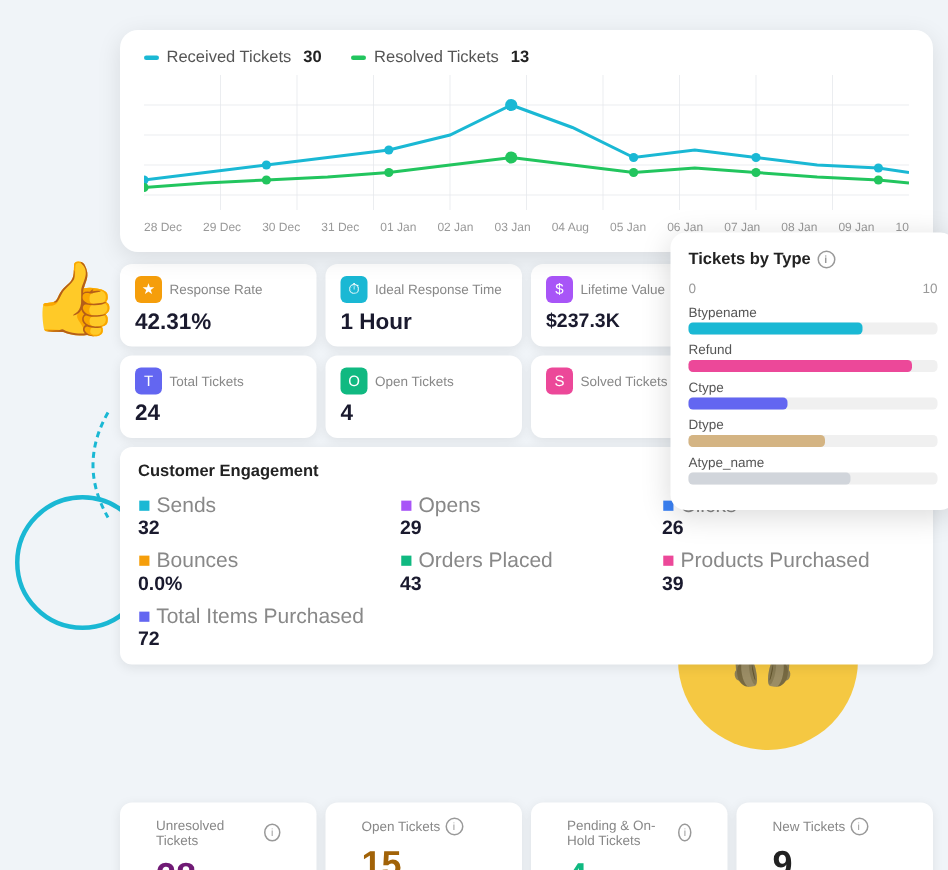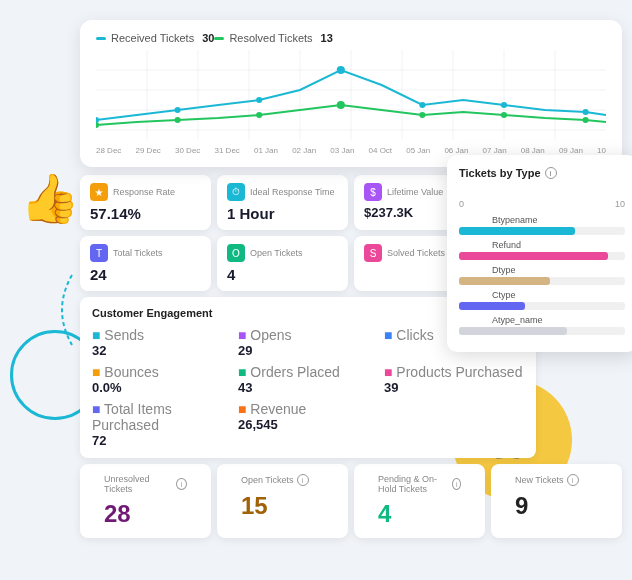--- a/index.html
+++ b/index.html
@@ -89,20 +89,21 @@
       background: white;
       border-radius: 12px;
       padding: 12px 16px;
       box-shadow: 0 4px 16px rgba(0,0,0,0.1);
       margin-bottom: 8px;
       position: relative;
     }
 
     .chart-legend {
       display: flex;
+      gap: 20px;
       font-size: 11px;
       color: #555;
       margin-bottom: 6px;
     }
     .legend-item {
       display: flex;
       align-items: center;
       gap: 5px;
     }
     .legend-dot {
@@ -219,42 +220,41 @@
       border-radius: 10px;
       padding: 12px;
       box-shadow: 0 4px 20px rgba(0,0,0,0.15);
       z-index: 10;
     }
 
     .tickets-type-title {
       font-size: 11px;
       font-weight: 600;
       color: #222;
-      margin-bottom: 20px;
+      margin-bottom: 8px;
       display: flex;
       align-items: center;
       gap: 4px;
     }
 
     .range-labels {
       display: flex;
       justify-content: space-between;
       font-size: 9px;
       color: #999;
       margin-bottom: 6px;
     }
 
     .bar-row {
       margin-bottom: 5px;
     }
     .bar-label {
       font-size: 9px;
       color: #555;
       margin-bottom: 2px;
-      margin-left: 33px;
     }
     .bar-track {
       background: #f0f0f0;
       border-radius: 3px;
       height: 8px;
       position: relative;
     }
     .bar-fill {
       height: 100%;
       border-radius: 3px;
@@ -315,20 +315,21 @@
       background: white;
       cursor: pointer;
     }
 
     
     .middle-row {
       display: flex;
       gap: 6px;
       margin-bottom: 6px;
       position: relative;
+      flex-direction: column;
     }
   </style>
 </head>
 <body>
 
 <div class="bg-circle-gray"></div>
 <div class="bg-circle-yellow"></div>
 <div class="bg-circle-blue-outline"></div>
 
 <div class="thumbs-icon">👍</div>
@@ -395,37 +396,37 @@
     </svg>
 
     <div class="chart-dates">
       <span>28 Dec</span>
       <span>29 Dec</span>
       <span>30 Dec</span>
       <span>31 Dec</span>
       <span>01 Jan</span>
       <span>02 Jan</span>
       <span>03 Jan</span>
-      <span>04 Oct</span>
+      <span>04 Aug</span>
       <span>05 Jan</span>
       <span>06 Jan</span>
       <span>07 Jan</span>
       <span>08 Jan</span>
       <span>09 Jan</span>
       <span>10</span>
     </div>
   </div>
 
   <div class="metric-row">
     <div class="metric-card">
       <div class="metric-header">
         <div class="metric-icon" style="background:#f59e0b;">★</div>
         <span class="metric-label">Response Rate</span>
       </div>
-      <div class="metric-value">57.14%</div>
+      <div class="metric-value">42.31%</div>
     </div>
     <div class="metric-card">
       <div class="metric-header">
         <div class="metric-icon" style="background:#1ab8d4;">⏱</div>
         <span class="metric-label">Ideal Response Time</span>
       </div>
       <div class="metric-value">1 Hour</div>
     </div>
     <div class="metric-card">
       <div class="metric-header">
@@ -483,40 +484,37 @@
         <div class="engagement-item">
           <div class="eng-label"><span style="color:#1ab8d4;">■</span> Sends</div>
           <div class="eng-value">32</div>
         </div>
         <div class="engagement-item">
           <div class="eng-label"><span style="color:#a855f7;">■</span> Opens</div>
           <div class="eng-value">29</div>
         </div>
         <div class="engagement-item">
           <div class="eng-label"><span style="color:#3b82f6;">■</span> Clicks</div>
+          <div class="eng-value">26</div>
         </div>
         <div class="engagement-item">
           <div class="eng-label"><span style="color:#f59e0b;">■</span> Bounces</div>
           <div class="eng-value">0.0%</div>
         </div>
         <div class="engagement-item">
           <div class="eng-label"><span style="color:#10b981;">■</span> Orders Placed</div>
           <div class="eng-value">43</div>
         </div>
         <div class="engagement-item">
           <div class="eng-label"><span style="color:#ec4899;">■</span> Products Purchased</div>
           <div class="eng-value">39</div>
         </div>
         <div class="engagement-item">
           <div class="eng-label"><span style="color:#6366f1;">■</span> Total Items Purchased</div>
           <div class="eng-value">72</div>
-        </div>
-        <div class="engagement-item">
-          <div class="eng-label"><span style="color:#f97316;">■</span> Revenue</div>
-          <div class="eng-value">26,545</div>
         </div>
       </div>
     </div>
 
     <div style="flex:0 0 80px;"></div>
   </div>
 
   <div class="bottom-stats">
     <div class="stat-card">
       <div class="stat-label">
@@ -565,29 +563,29 @@
       <div class="bar-fill" style="width:70%;background:#1ab8d4;"></div>
     </div>
   </div>
   <div class="bar-row">
     <div class="bar-label">Refund</div>
     <div class="bar-track">
       <div class="bar-fill" style="width:90%;background:#ec4899;"></div>
     </div>
   </div>
   <div class="bar-row">
+    <div class="bar-label">Ctype</div>
+    <div class="bar-track">
+      <div class="bar-fill" style="width:40%;background:#6366f1;"></div>
+    </div>
+  </div>
+  <div class="bar-row">
     <div class="bar-label">Dtype</div>
     <div class="bar-track">
       <div class="bar-fill" style="width:55%;background:#d4b483;"></div>
-    </div>
-  </div>
-  <div class="bar-row">
-    <div class="bar-label">Ctype</div>
-    <div class="bar-track">
-      <div class="bar-fill" style="width:40%;background:#6366f1;"></div>
     </div>
   </div>
   <div class="bar-row">
     <div class="bar-label">Atype_name</div>
     <div class="bar-track">
       <div class="bar-fill" style="width:65%;background:#d1d5db;"></div>
     </div>
   </div>
 </div>
 

